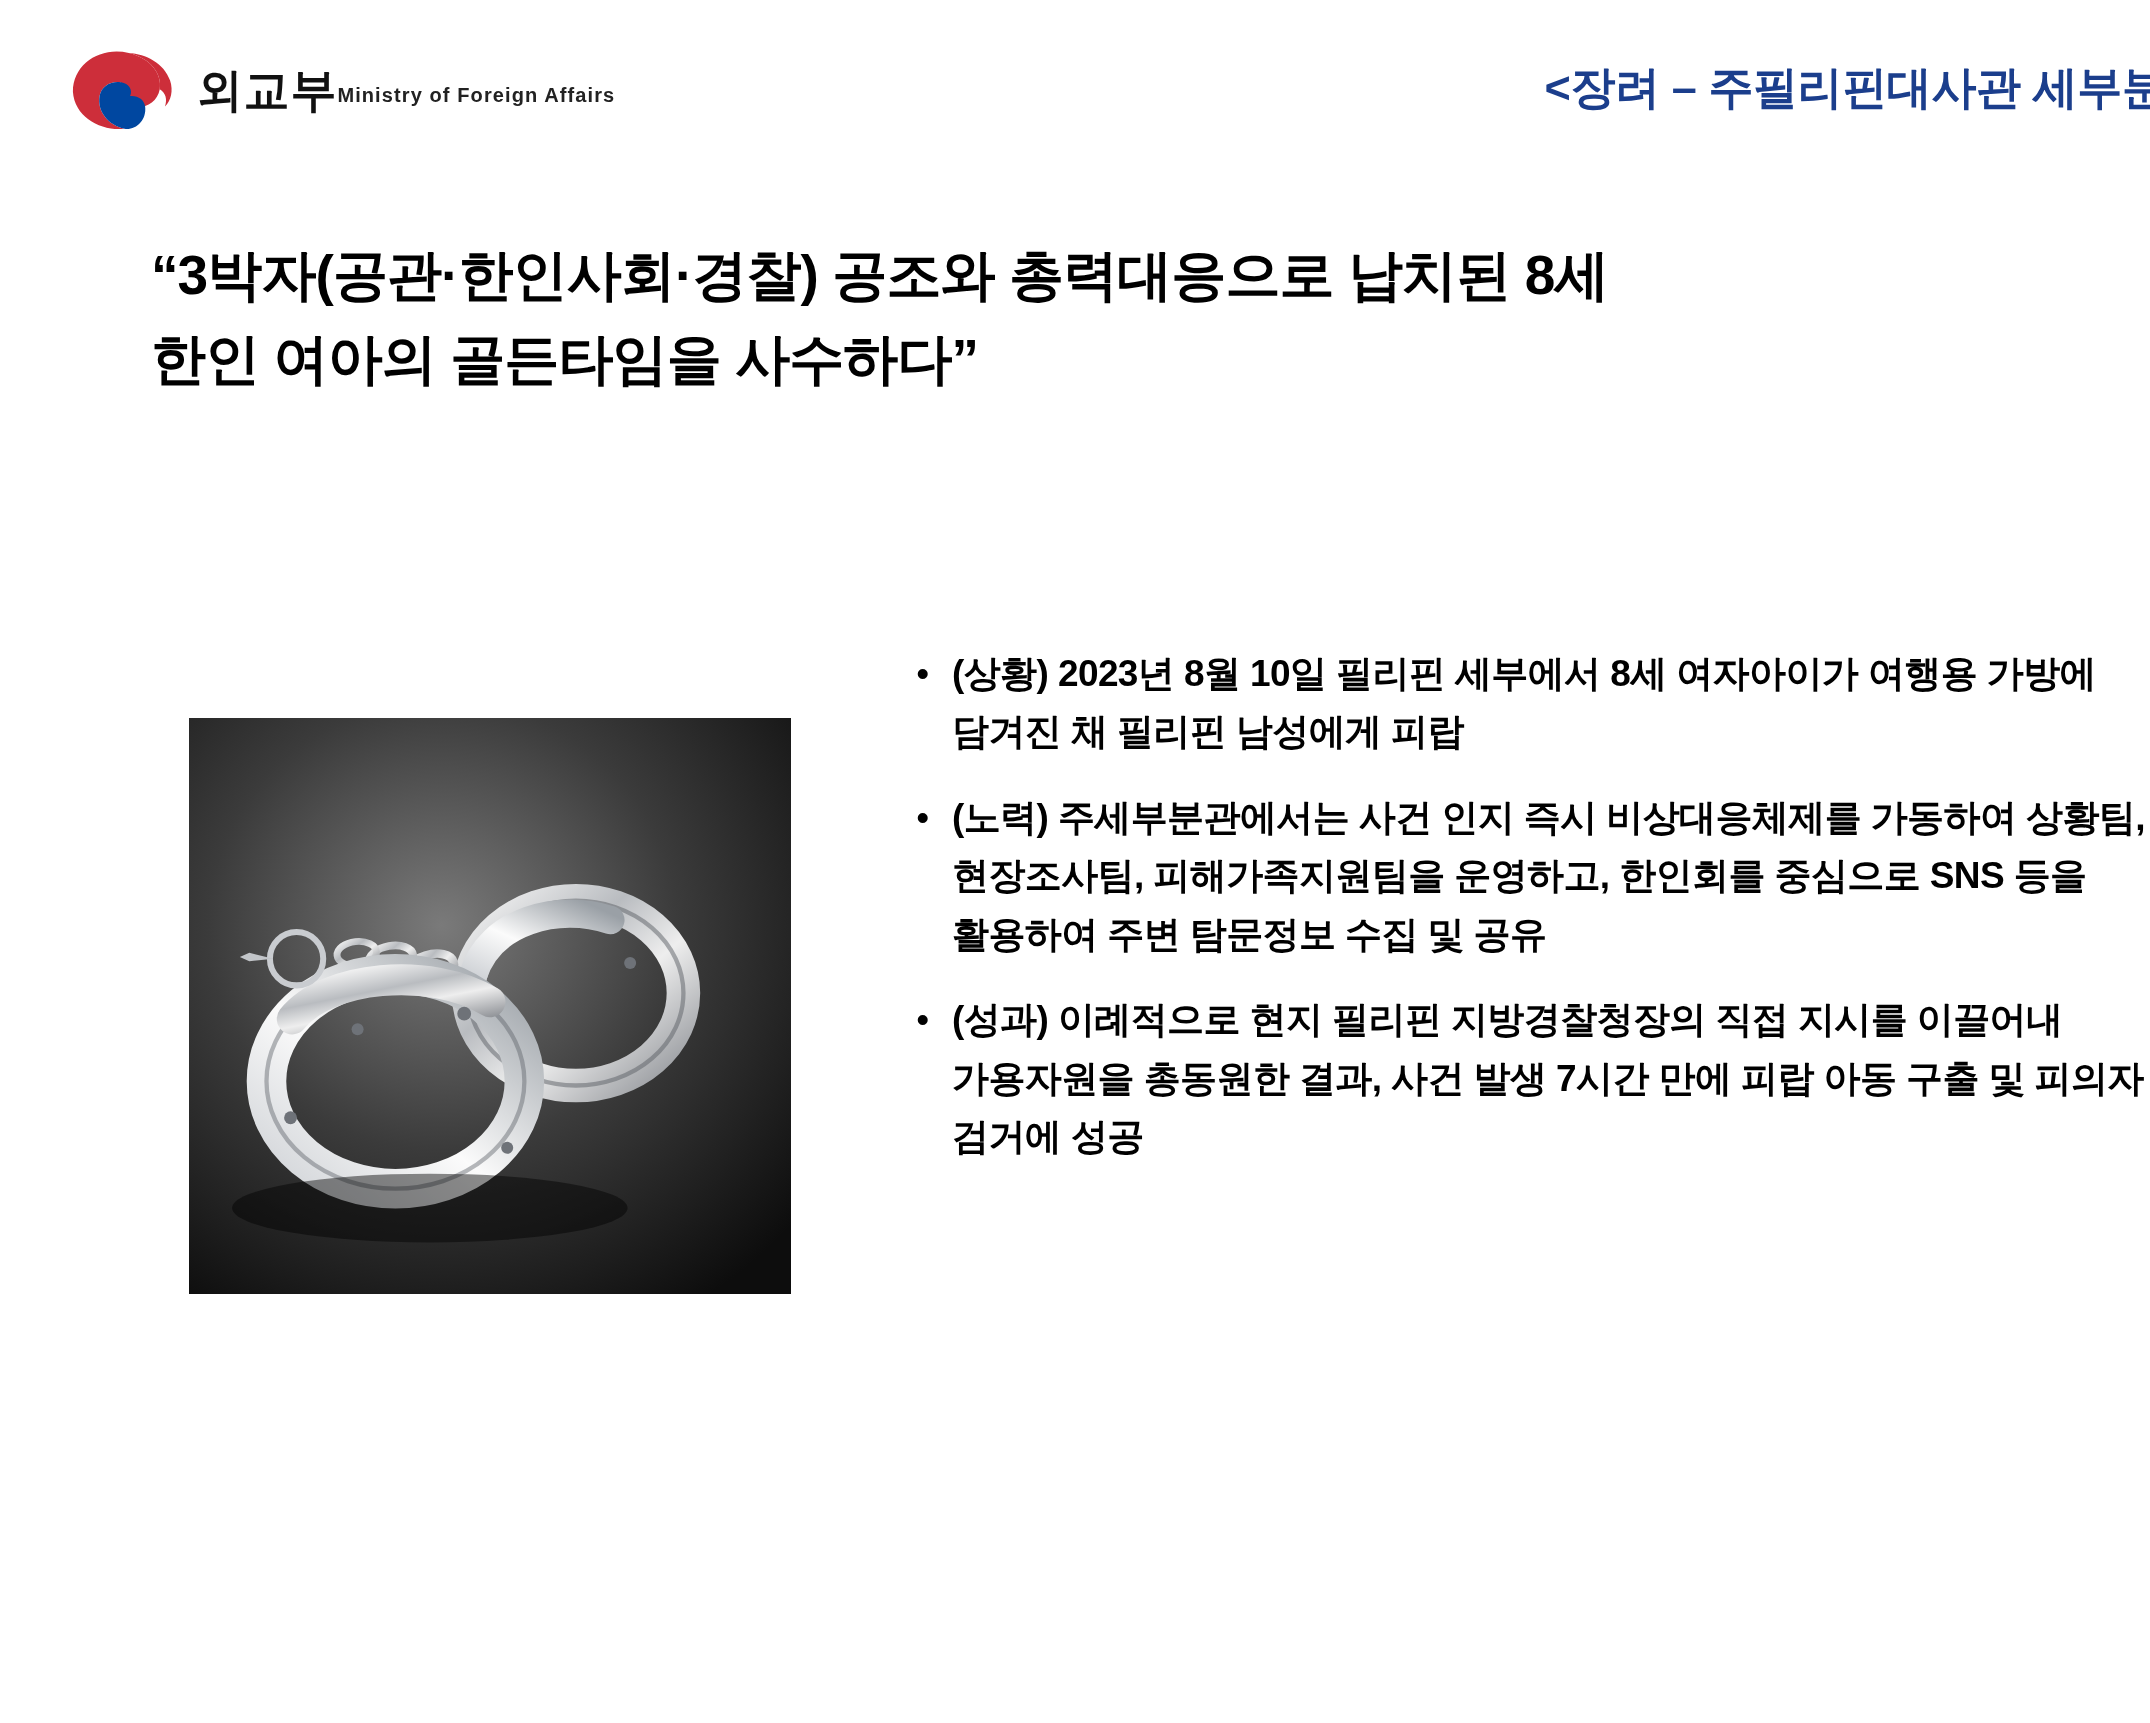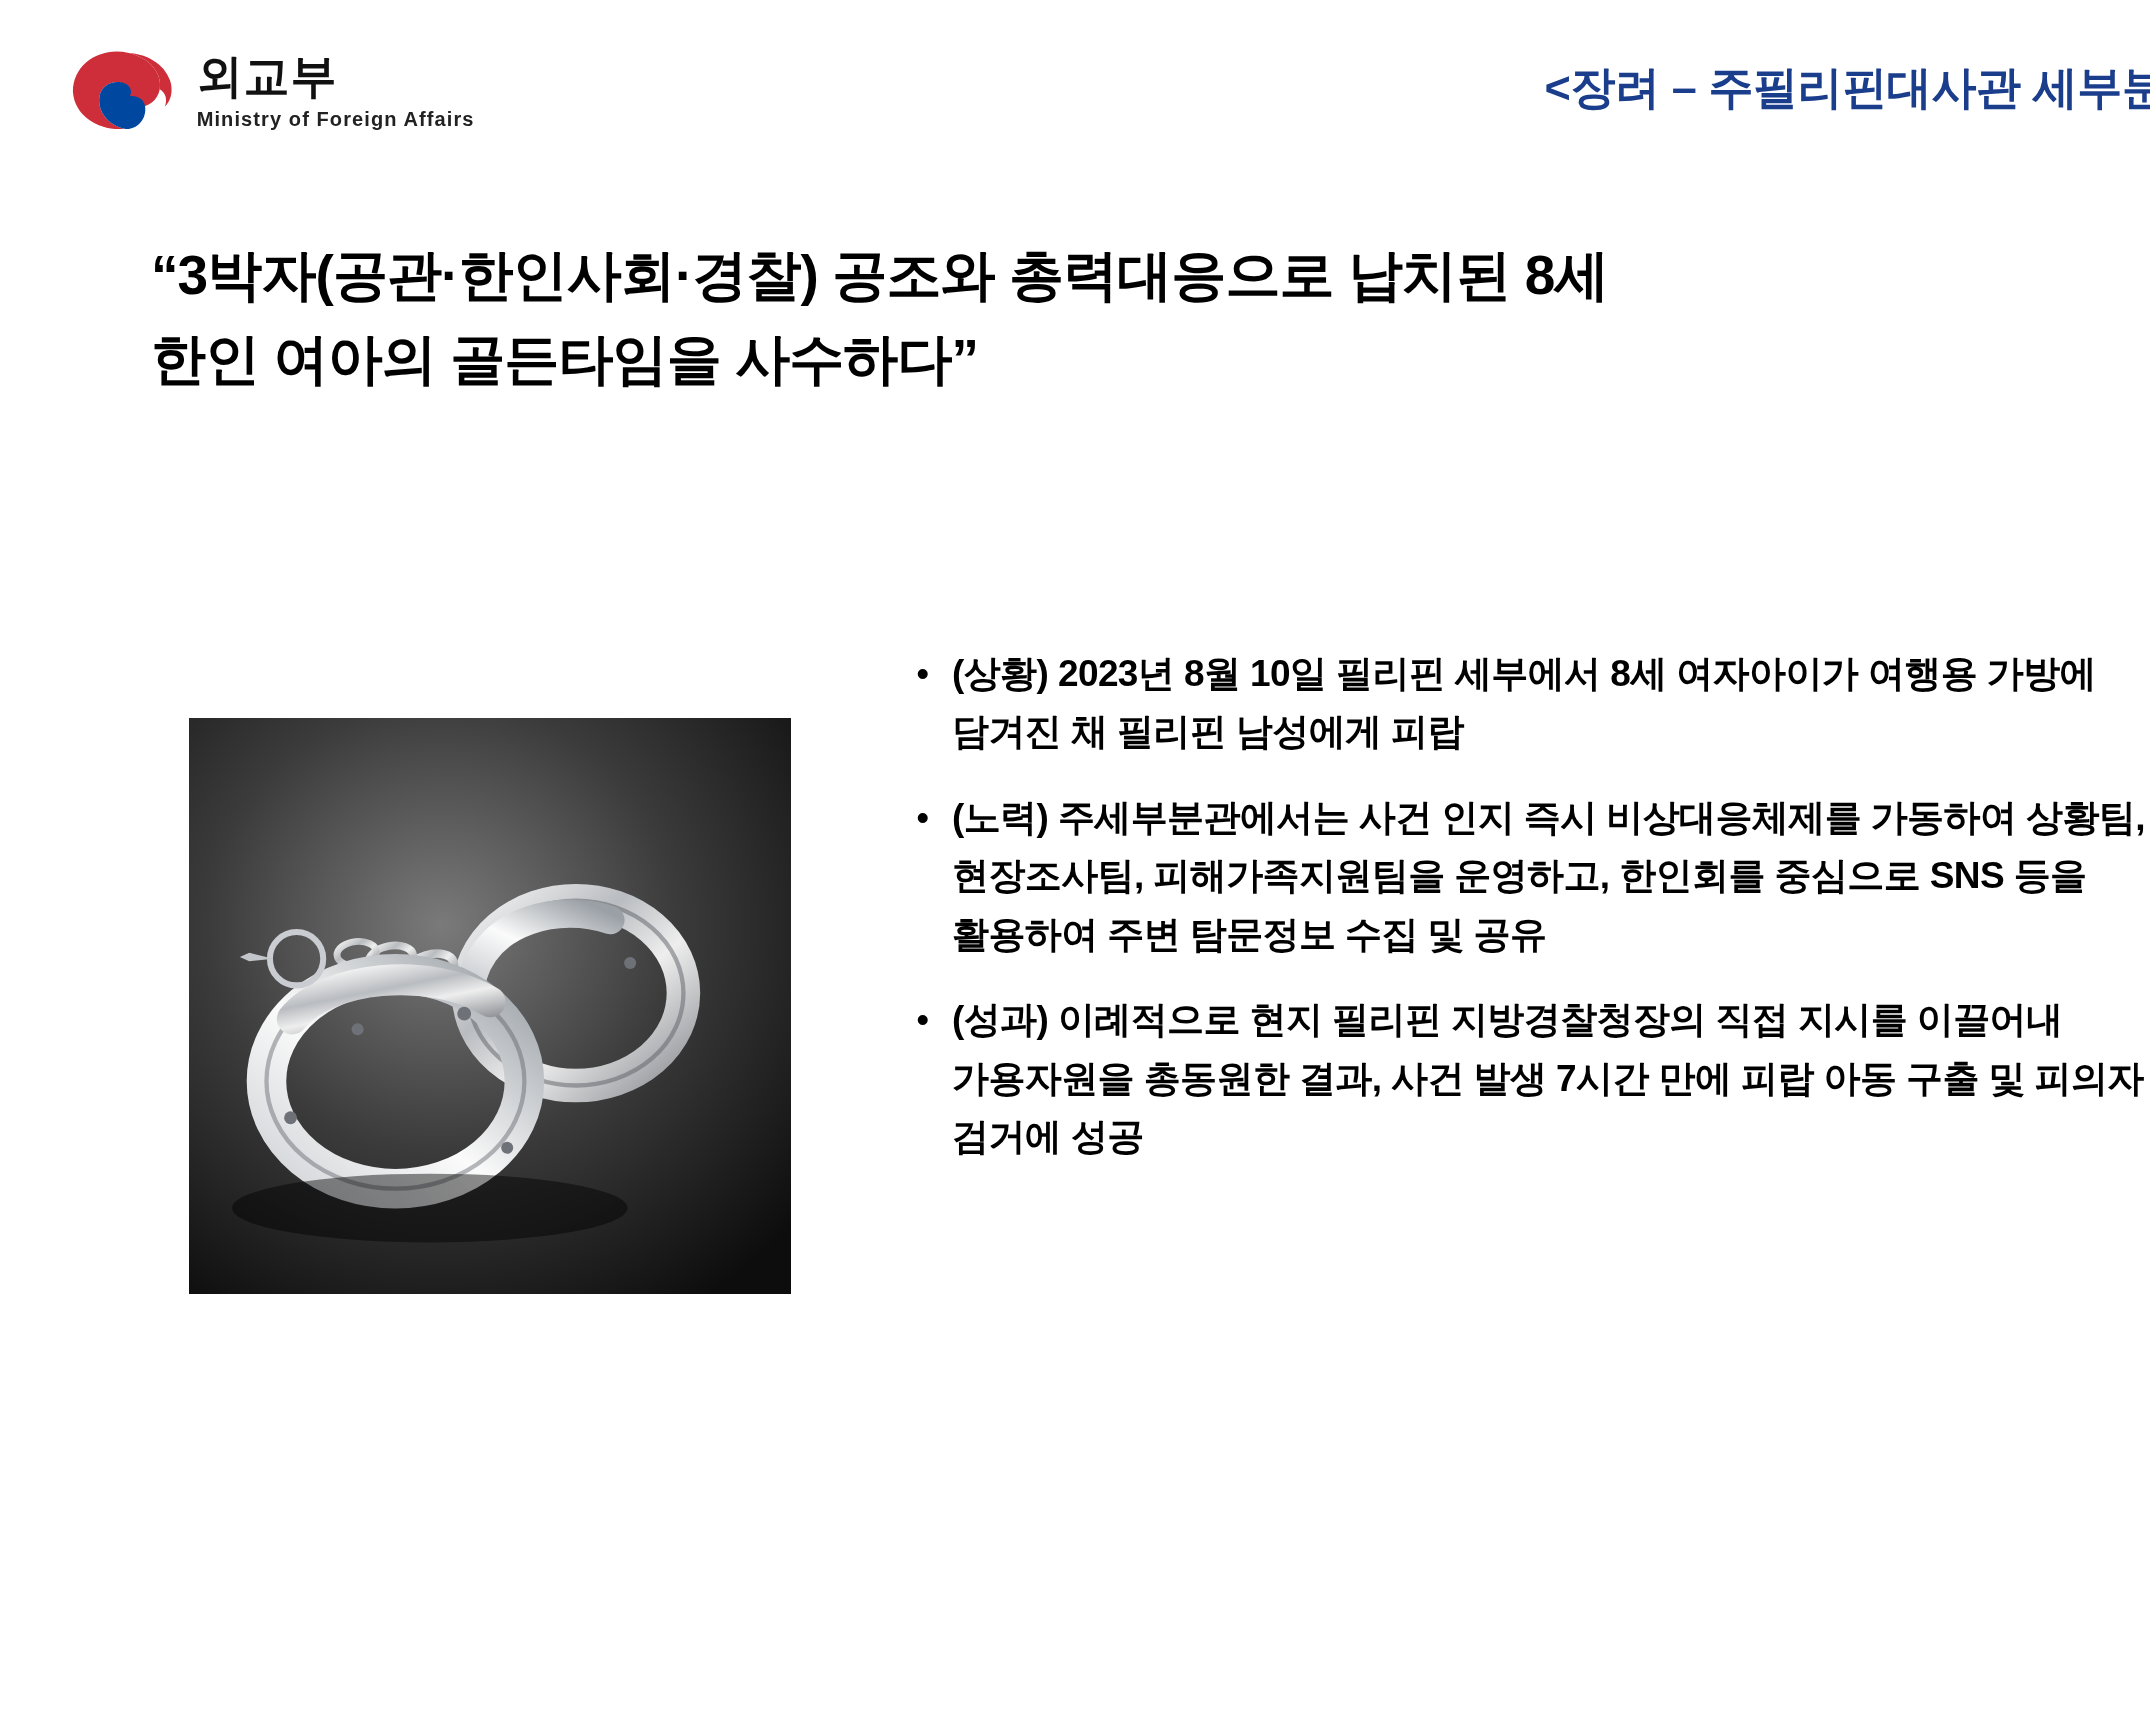--- a/index.html
+++ b/index.html
@@ -37,36 +37,35 @@
     width: 129px;
     height: 99px;
     position: relative;
     flex: 0 0 auto;
   }
   .taegeuk-wrap svg { display: block; }
 
   .ministry-text {
     margin-left: 7.7px;
     display: flex;
-    flex-direction: column;
     justify-content: flex-end;
   }
   .ministry-ko {
     font-size: 46px;
     font-weight: 700;
     letter-spacing: 0.9px;
     color: #111111;
     line-height: 1.1;
   }
   .ministry-en {
     font-size: 20px;
     font-weight: 600;
     letter-spacing: 1.1px;
     color: #222222;
-    margin-top: 7px;
+    margin-top: 19px;
     line-height: 1.1;
   }
 
   .header-tag {
     position: absolute;
     right: 72px;
     top: 58px;
     font-size: 45px;
     font-weight: 700;
     color: #1b3e8c;

